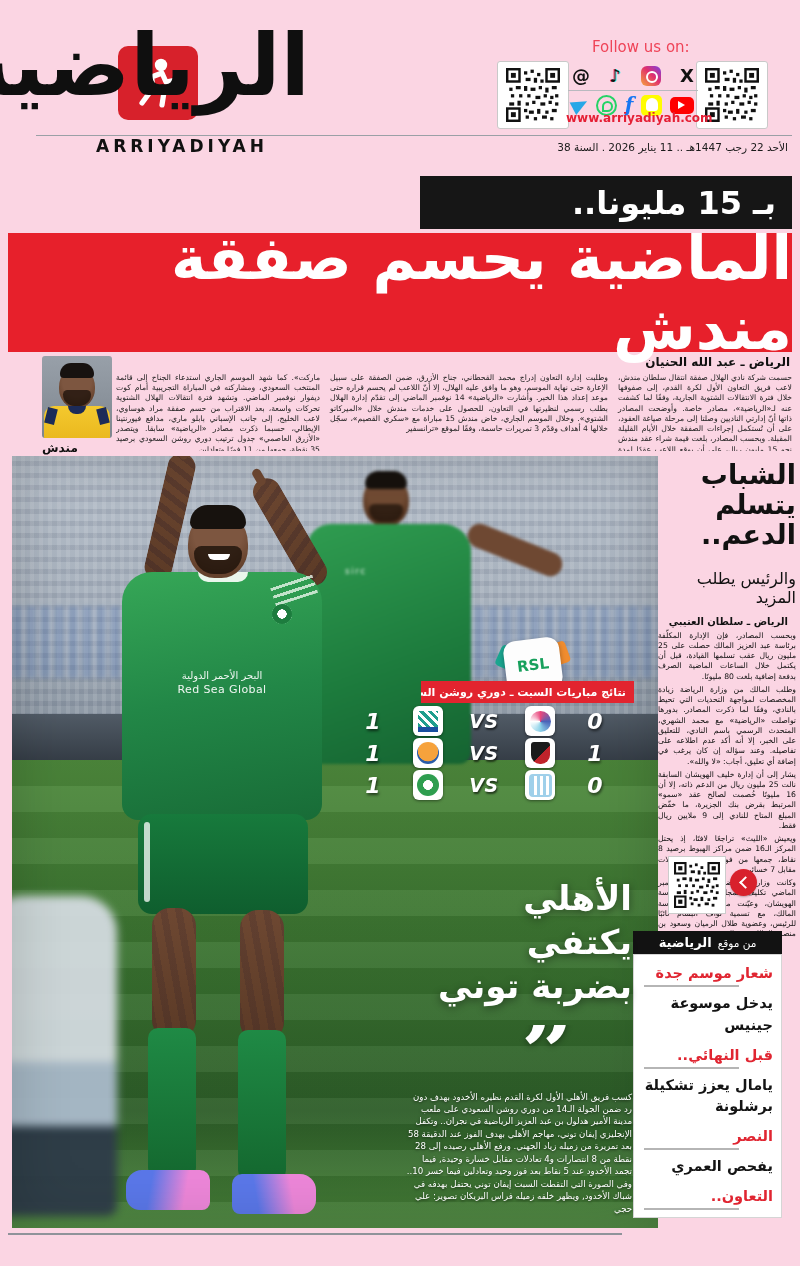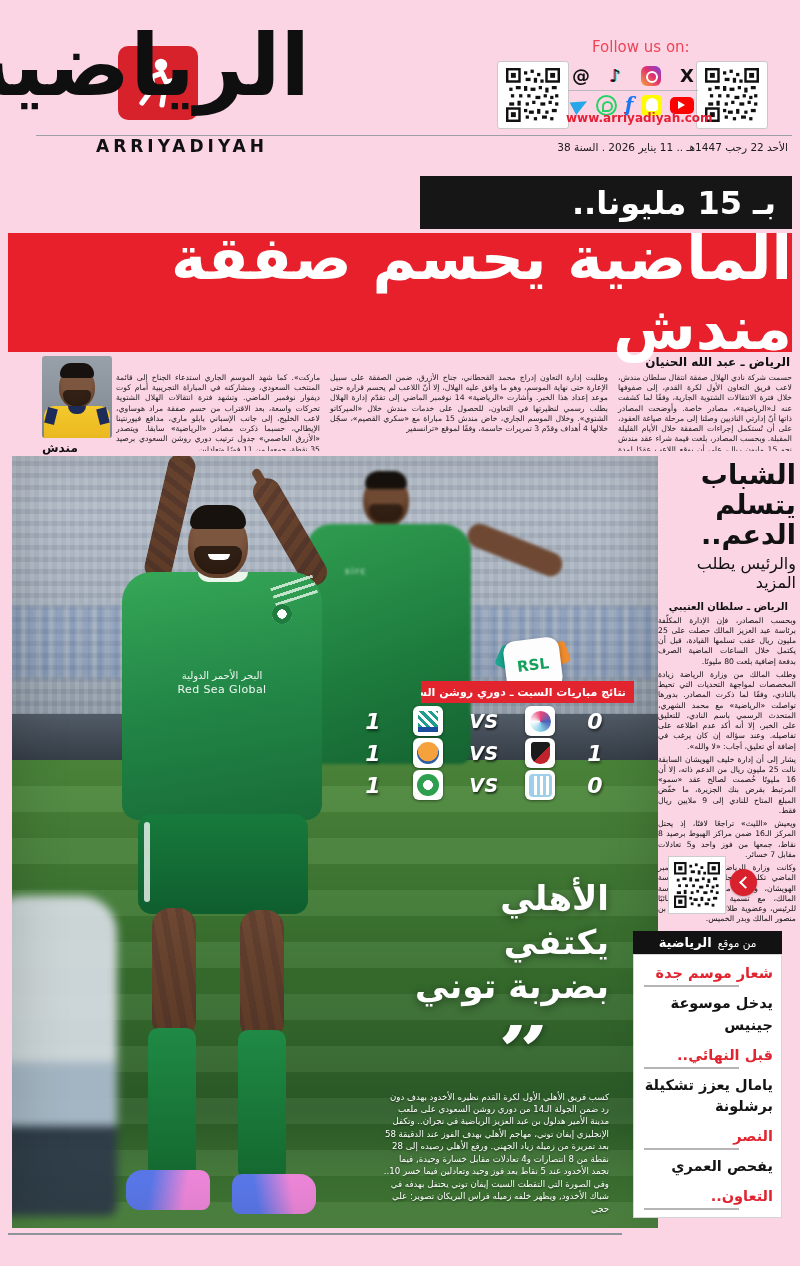--- a/index.html
+++ b/index.html
@@ -137,31 +137,31 @@
           box-shadow:0 1px 3px rgba(0,0,0,.45);}
   .vs{font-size:19px;font-weight:900;font-style:italic;color:#fff;letter-spacing:.5px;text-shadow:1px 2px 2px rgba(0,0,0,.6);}
   .b1h{width:20px;height:16px;background:repeating-linear-gradient(45deg,#1f9e8e 0 3px,#fff 3px 6px);border-bottom:5px solid #1a4fa0;}
   .b1a{width:21px;height:21px;border-radius:50%;background:conic-gradient(#e8467c,#4a63b8,#8ad0e8,#fff,#e8467c);}
   .b2h{width:22px;height:22px;border-radius:50%;background:radial-gradient(circle at 50% 42%,#f6a23c 0 58%,#2b5ca8 62%);}
   .b2a{width:19px;height:22px;background:linear-gradient(135deg,#1b1b1b 55%,#c0232b 55%);border-radius:3px 3px 9px 9px;}
   .b3h{width:22px;height:22px;border-radius:50%;background:radial-gradient(circle,#fff 0 30%,#2e9e4f 33%);}
   .b3a{width:19px;height:19px;border:2px solid #9fd0ea;border-radius:4px;background:repeating-linear-gradient(90deg,#9fd0ea 0 3px,#fff 3px 6px);}
 
   
-  .story{position:absolute;right:49px;top:420px;width:242px;text-align:right;color:#fff;direction:rtl;z-index:5;}
+  .story{position:absolute;right:26px;top:420px;width:242px;text-align:right;color:#fff;direction:rtl;z-index:5;}
   .st-l{font-size:34px;font-weight:bold;line-height:1.3;text-shadow:0 2px 8px rgba(0,0,0,.45);}
   .quote{font-family:"DejaVu Serif",serif;font-weight:bold;font-size:92px;line-height:.62;height:52px;overflow:hidden;
          margin:16px 58px 0 0;text-shadow:0 2px 6px rgba(0,0,0,.4);}
   .story-cap{margin-top:14px;width:228px;font-size:8.6px;line-height:1.45;font-weight:500;
              text-shadow:0 1px 3px rgba(0,0,0,.65);}
 
   
   .shabab{position:absolute;left:658px;top:460px;width:138px;direction:rtl;text-align:right;color:#111;}
   .sh-t1,.sh-t2{font-size:27px;font-weight:bold;line-height:1.12;}
-  .sh-sub{font-size:16px;font-weight:500;margin-top:3px;}
+  .sh-sub{font-size:16px;font-weight:500;margin-top:18px;}
   .sh-by{font-size:10px;font-weight:bold;margin:9px 8px 4px;}
   .sh-body{font-size:7.7px;line-height:1.33;text-align:justify;}
   .sh-body p{margin:0 0 3px;}
 
   
   .side-qr{position:absolute;left:668px;top:856px;width:56px;height:56px;background:#fff;border:1px solid #ccc;
            display:flex;align-items:center;justify-content:center;}
   .side-qr svg{width:46px;height:46px;}
   .side-play{position:absolute;left:730px;top:869px;width:27px;height:27px;border-radius:50%;background:#d8212c;
              display:flex;align-items:center;justify-content:center;box-shadow:0 1px 2px rgba(0,0,0,.25);}

